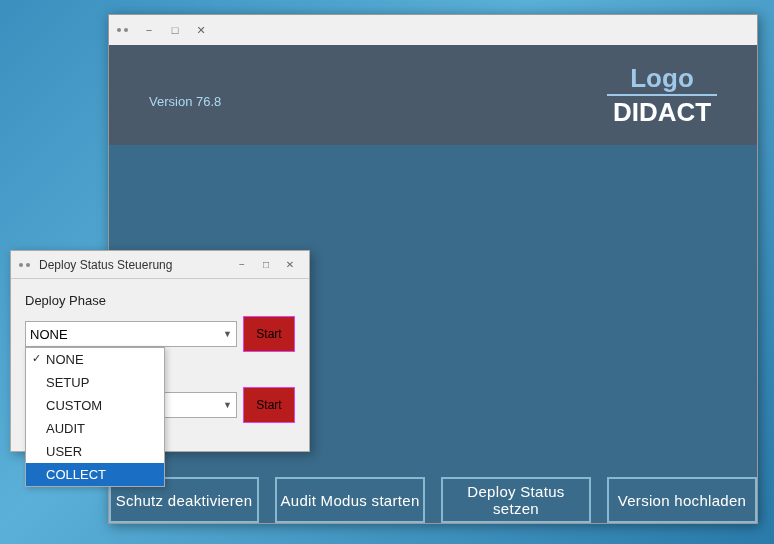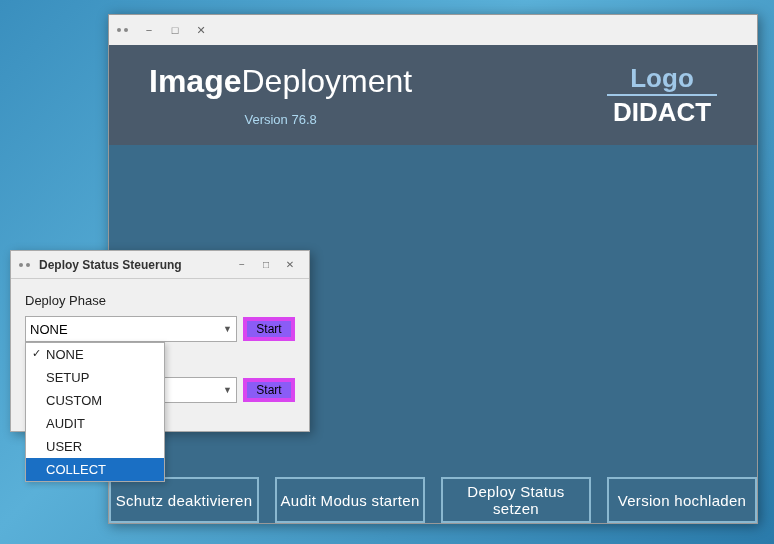--- a/index.html
+++ b/index.html
@@ -176,21 +176,21 @@
       display: inline-block;
       width: 4px;
       height: 4px;
       border-radius: 50%;
       background: #888;
     }
     .dialog-title-text {
       flex: 1;
       font-size: 12px;
       color: #333;
-      font-weight: 700;
+      font-weight: 400;
     }
     .dialog-controls {
       display: flex;
       gap: 2px;
     }
     .dialog-btn {
       width: 22px;
       height: 16px;
       background: transparent;
       border: none;
@@ -217,23 +217,23 @@
       gap: 6px;
       margin-bottom: 12px;
       position: relative;
     }
     .dropdown-container {
       position: relative;
       flex: 1;
     }
     .start-btn {
       width: 52px;
-      height: 24px;
-      background: #8b5cf6;
-      border: 4px solid #d946ef;
+      height: 36px;
+      background: #b91c1c;
+      border: 1px solid #d946ef;
       font-size: 12px;
       cursor: pointer;
     }
 
     
     .dropdown-menu {
       position: absolute;
       top: 26px;
       left: 0;
       width: 140px;
@@ -280,23 +280,20 @@
     </div>
     <div class="title-bar-controls">
       <button class="title-bar-btn">−</button>
       <button class="title-bar-btn">□</button>
       <button class="title-bar-btn close">✕</button>
     </div>
   </div>
 
   <div class="app-header">
     <div class="header-left">
-      <div class="header-title">
-        <span class="bold">Image</span><span class="thin">Deployment</span>
-      </div>
       <div class="header-version">Version 76.8</div>
     </div>
     <div class="logo-area">
       <div class="logo-text">
         <span class="logo-top">Logo</span>
       </div>
       <div class="logo-line"></div>
       <div class="logo-text">DIDACT</div>
     </div>
   </div>

